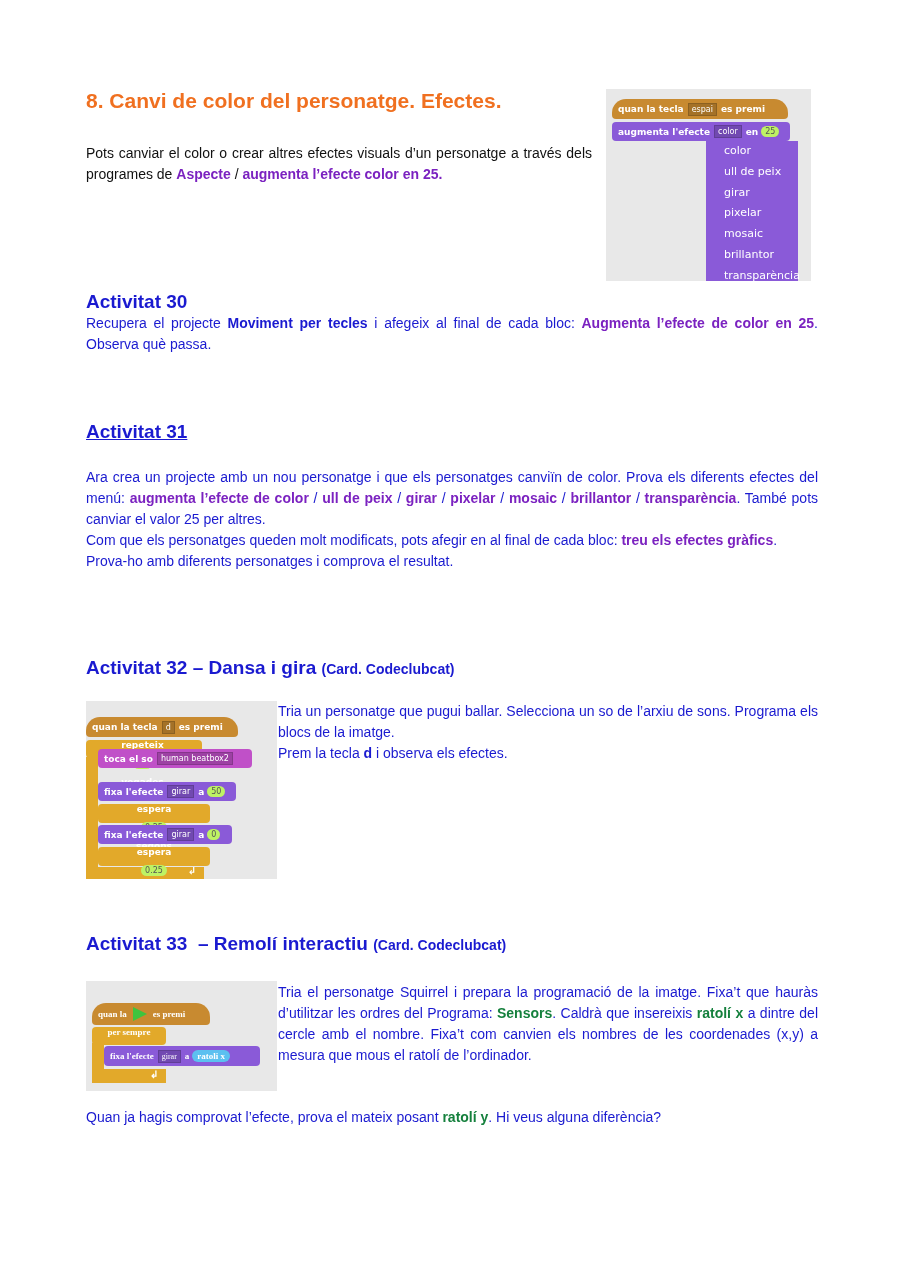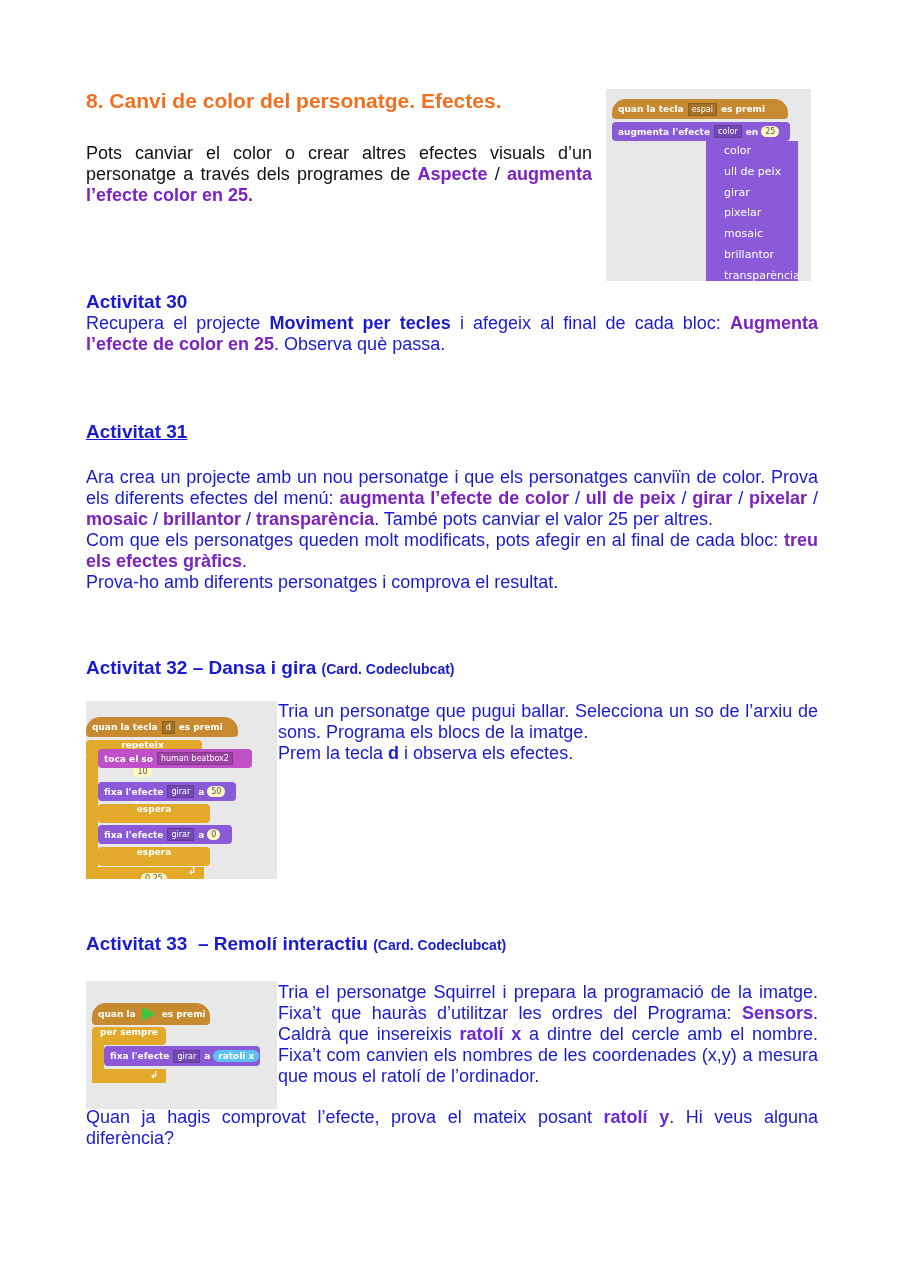--- a/index.html
+++ b/index.html
@@ -2,41 +2,41 @@
 <html><head>
   <meta charset="utf-8">
   <style>
     html, body { margin: 0; padding: 0; background: #ffffff; }
     body { width: 905px; height: 1280px; position: relative; overflow: hidden;
       font-family: "Liberation Sans", sans-serif; }
     .abs { position: absolute; }
     .h-orange { color: #f07020; font-weight: bold; font-size: 21px; }
     .h-blue { color: #1a1ad0; font-weight: bold; font-size: 19px; }
     .h-blue small { font-size: 14px; }
-    .p { font-size: 18px; line-height: 21px; text-align: justify; }
+    .p { font-size: 14px; line-height: 21px; text-align: justify; }
     .p.black { color: #111; }
     .p.blue { color: #1a1ad0; }
     .purple { color: #7b22c0; font-weight: bold; }
     .bold { font-weight: bold; }
-    .cyan { color: #6d28d9; font-weight: bold; }
+    .cyan { color: #15803d; font-weight: bold; }
 
     
     .scr { background: #e8e8e8; position: absolute; overflow: hidden;
       font-family: "DejaVu Sans", sans-serif; font-size: 9px; font-weight: bold; color: #fff; padding-left: 13px; }
     .blk { position: absolute; height: 18px; border-radius: 4px; display: flex; align-items: center;
       padding: 0 6px; white-space: nowrap; box-sizing: border-box; }
     .hat { border-radius: 14px 14px 4px 4px; }
     .ev { background: #c88a30; }
     .lk { background: #8a5ad8; }
     .snd { background: #c050c8; }
     .ctl { background: #e2a92a; flex-direction: column; }
     .dd { display: inline-block; background: rgba(0,0,0,0.18); border: 1px solid rgba(0,0,0,0.15);
       font-weight: normal; font-size: 8px; padding: 0 3px; margin: 0 4px; line-height: 11px; }
-    .num { display: inline-block; background: #fef9c3; color: #555; border-radius: 7px; font-weight: normal;
-      font-size: 8px; padding: 0 4px; margin: 16px 3px; line-height: 11px; }
+    .num { display: inline-block; background: #bef264; color: #555; border-radius: 7px; font-weight: normal;
+      font-size: 8px; padding: 0 4px; margin: 8px 3px; line-height: 11px; }
     .rep { display: inline-block; background: #5cc0f0; border-radius: 8px; padding: 1px 5px; margin-left: 3px; }
     .menu { position: absolute; background: #8a5ad8; color: #fff; font-weight: normal; font-size: 11px; }
     .menu div { height: 20.8px; line-height: 20.8px; padding-left: 18px; }
     .cframe { position: absolute; background: #e2a92a; }
   </style>
 </head>
 <body>
 
 <div class="abs h-orange" style="left:86px; top:89px;">8. Canvi de color del personatge. Efectes.</div>
 
@@ -131,21 +131,21 @@
 
 <div class="abs p blue" style="left:278px; top:701px; width:540px;">
   <div>Tria un personatge que pugui ballar. Selecciona un so de l’arxiu de sons. Programa els blocs de la imatge.</div>
   <div><span>Prem la tecla </span><span class="bold">d</span><span> i observa els efectes.</span></div>
 </div>
 
 <div class="abs h-blue" style="left:86px; top:933px;">
   <span style="white-space:pre;">Activitat 33  – Remolí interactiu</span> <small>(Card. Codeclubcat)</small>
 </div>
 
-<div class="scr" style="left:86px; top:981px; width:178px; height:128px;">
+<div class="scr" style="left:86px; top:981px; width:178px; height:110px;font-family:Liberation Serif, serif;">
   <div class="blk ev hat" style="left:6px; top:22px; width:118px; height:22px;">
     <span>quan la</span>
     <span style="display:inline-block; margin:0 6px; width:0; height:0; border-top:7px solid transparent; border-bottom:7px solid transparent; border-left:14px solid #3ec43e;"></span>
     <span>es premi</span>
   </div>
   <div class="blk ctl" style="left:6px; top:46px; width:74px; height:18px;">
     <span>per sempre</span>
   </div>
   <div class="cframe" style="left:6px; top:62px; width:12px; height:40px;"></div>
   <div class="cframe" style="left:6px; top:88px; width:74px; height:14px;"></div>

